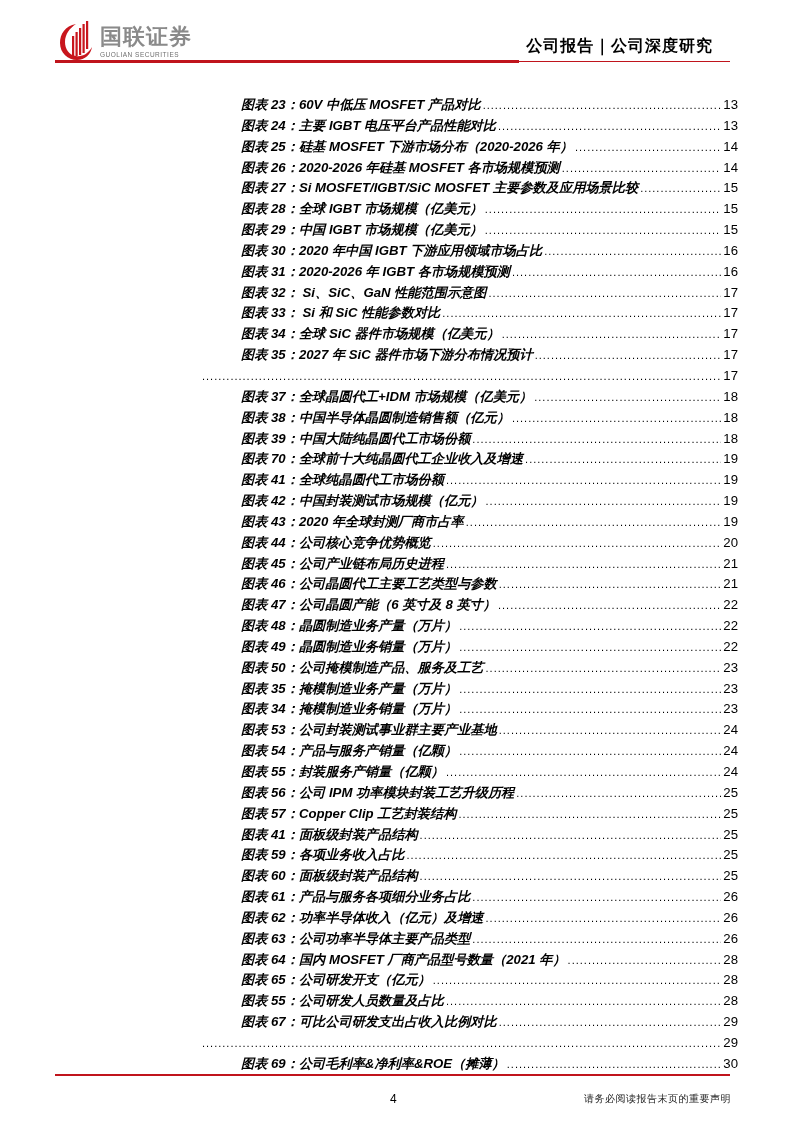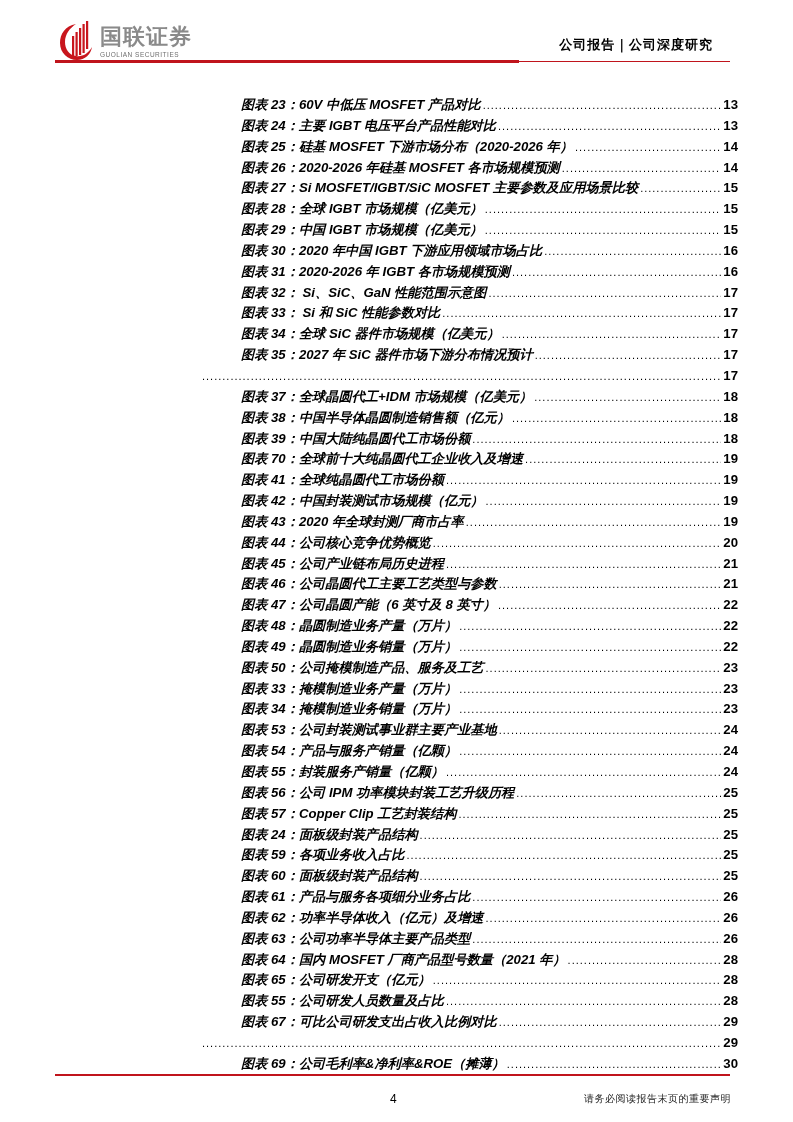--- a/index.html
+++ b/index.html
@@ -4,30 +4,30 @@
 <style>
   html, body { margin: 0; padding: 0; background: #ffffff; }
   body { width: 793px; height: 1122px; position: relative; overflow: hidden; font-family: "Liberation Sans", "DejaVu Sans", sans-serif; color: #000; }
 
   .header { position: absolute; left: 0; top: 0; width: 775px; height: 70px; }
   .logo { position: absolute; left: 58px; top: 20px; display: flex; align-items: center; }
   .logo-mark { width: 36px; height: 42px; position: relative; }
   .logo-text { margin-left: 6px; display: flex; flex-direction: column; }
   .logo-cn { font-family: "DejaVu Sans", sans-serif; font-size: 22px; font-weight: bold; color: #8a8a8a; letter-spacing: 1px; line-height: 24px; }
   .logo-en { font-size: 6.5px; color: #6f6f6f; letter-spacing: 0.5px; margin-top: 2px; }
-  .report-type { position: absolute; right: 62px; top: 36px; font-family: "DejaVu Serif", serif; font-size: 13px; font-weight: bold; color: #000; letter-spacing: 1px; }
+  .report-type { position: absolute; right: 62px; top: 36px; font-family: "DejaVu Serif", serif; font-size: 16px; font-weight: bold; color: #000; letter-spacing: 1px; }
   .rule-thick { position: absolute; left: 55px; top: 60px; width: 464px; height: 3px; background: #c0141c; }
   .rule-thin { position: absolute; left: 519px; top: 61px; width: 211px; height: 1px; background: #c0141c; }
 
   .toc { position: absolute; left: 200px; top: 95px; width: 538px; }
   .toc-row { display: flex; align-items: baseline; height: 20.85px; font-size: 13.2px; line-height: 20.85px; white-space: nowrap; }
   .toc-label { font-weight: bold; font-style: italic; color: #000; flex: 0 0 auto; margin-left: 41px; }
   .toc-dots { flex: 1 1 auto; overflow: hidden; margin: 0 2px; color: #000; font-size: 11px; letter-spacing: 1px; }
   .toc-dots::before { content: "........................................................................................................................................................................................................................................"; }
-  .toc-page { flex: 0 0 auto; font-weight: bold; font-style: normal; }
+  .toc-page { flex: 0 0 auto; font-weight: normal; font-style: normal; }
 
   .rule-bottom { position: absolute; left: 55px; top: 1074px; width: 675px; height: 2px; background: #c0141c; }
   .footer { position: absolute; left: 0; top: 1088px; width: 793px; height: 30px; }
   .page-num { position: absolute; left: 390px; top: 4px; font-size: 12px; }
   .disclaimer { position: absolute; right: 62px; top: 4px; font-family: "DejaVu Serif", serif; font-size: 10px; color: #222; letter-spacing: 0.5px; }
 </style>
 </head>
 <body>
 
 <div class="header">
@@ -186,21 +186,21 @@
       <span class="toc-label">图表 49：晶圆制造业务销量（万片）</span>
       <span class="toc-dots"></span>
       <span class="toc-page">22</span>
     </div>
     <div class="toc-row">
       <span class="toc-label">图表 50：公司掩模制造产品、服务及工艺</span>
       <span class="toc-dots"></span>
       <span class="toc-page">23</span>
     </div>
     <div class="toc-row">
-      <span class="toc-label">图表 33：掩模制造业务产量（万片）</span>
+      <span class="toc-label">图表 35：掩模制造业务产量（万片）</span>
       <span class="toc-dots"></span>
       <span class="toc-page">23</span>
     </div>
     <div class="toc-row">
       <span class="toc-label">图表 34：掩模制造业务销量（万片）</span>
       <span class="toc-dots"></span>
       <span class="toc-page">23</span>
     </div>
     <div class="toc-row">
       <span class="toc-label">图表 53：公司封装测试事业群主要产业基地</span>
@@ -221,21 +221,21 @@
       <span class="toc-label">图表 56：公司 IPM 功率模块封装工艺升级历程</span>
       <span class="toc-dots"></span>
       <span class="toc-page">25</span>
     </div>
     <div class="toc-row">
       <span class="toc-label">图表 57：Copper Clip 工艺封装结构</span>
       <span class="toc-dots"></span>
       <span class="toc-page">25</span>
     </div>
     <div class="toc-row">
-      <span class="toc-label">图表 24：面板级封装产品结构</span>
+      <span class="toc-label">图表 41：面板级封装产品结构</span>
       <span class="toc-dots"></span>
       <span class="toc-page">25</span>
     </div>
     <div class="toc-row">
       <span class="toc-label">图表 59：各项业务收入占比</span>
       <span class="toc-dots"></span>
       <span class="toc-page">25</span>
     </div>
     <div class="toc-row">
       <span class="toc-label">图表 60：面板级封装产品结构</span>

